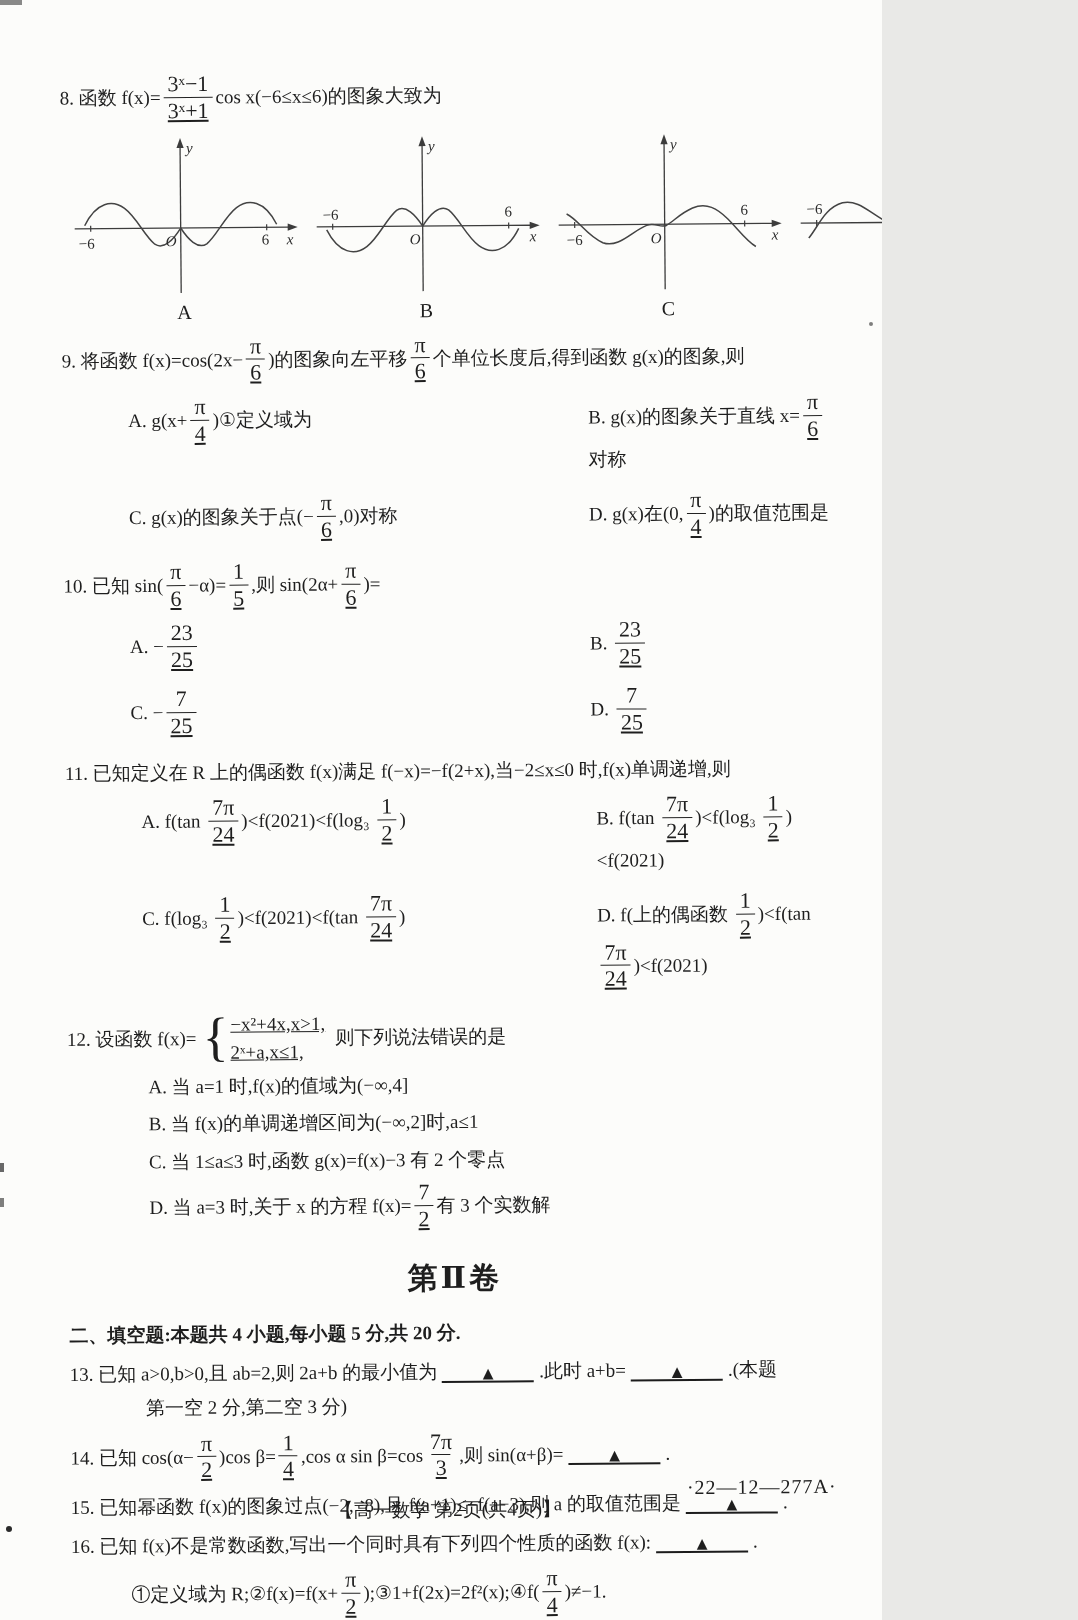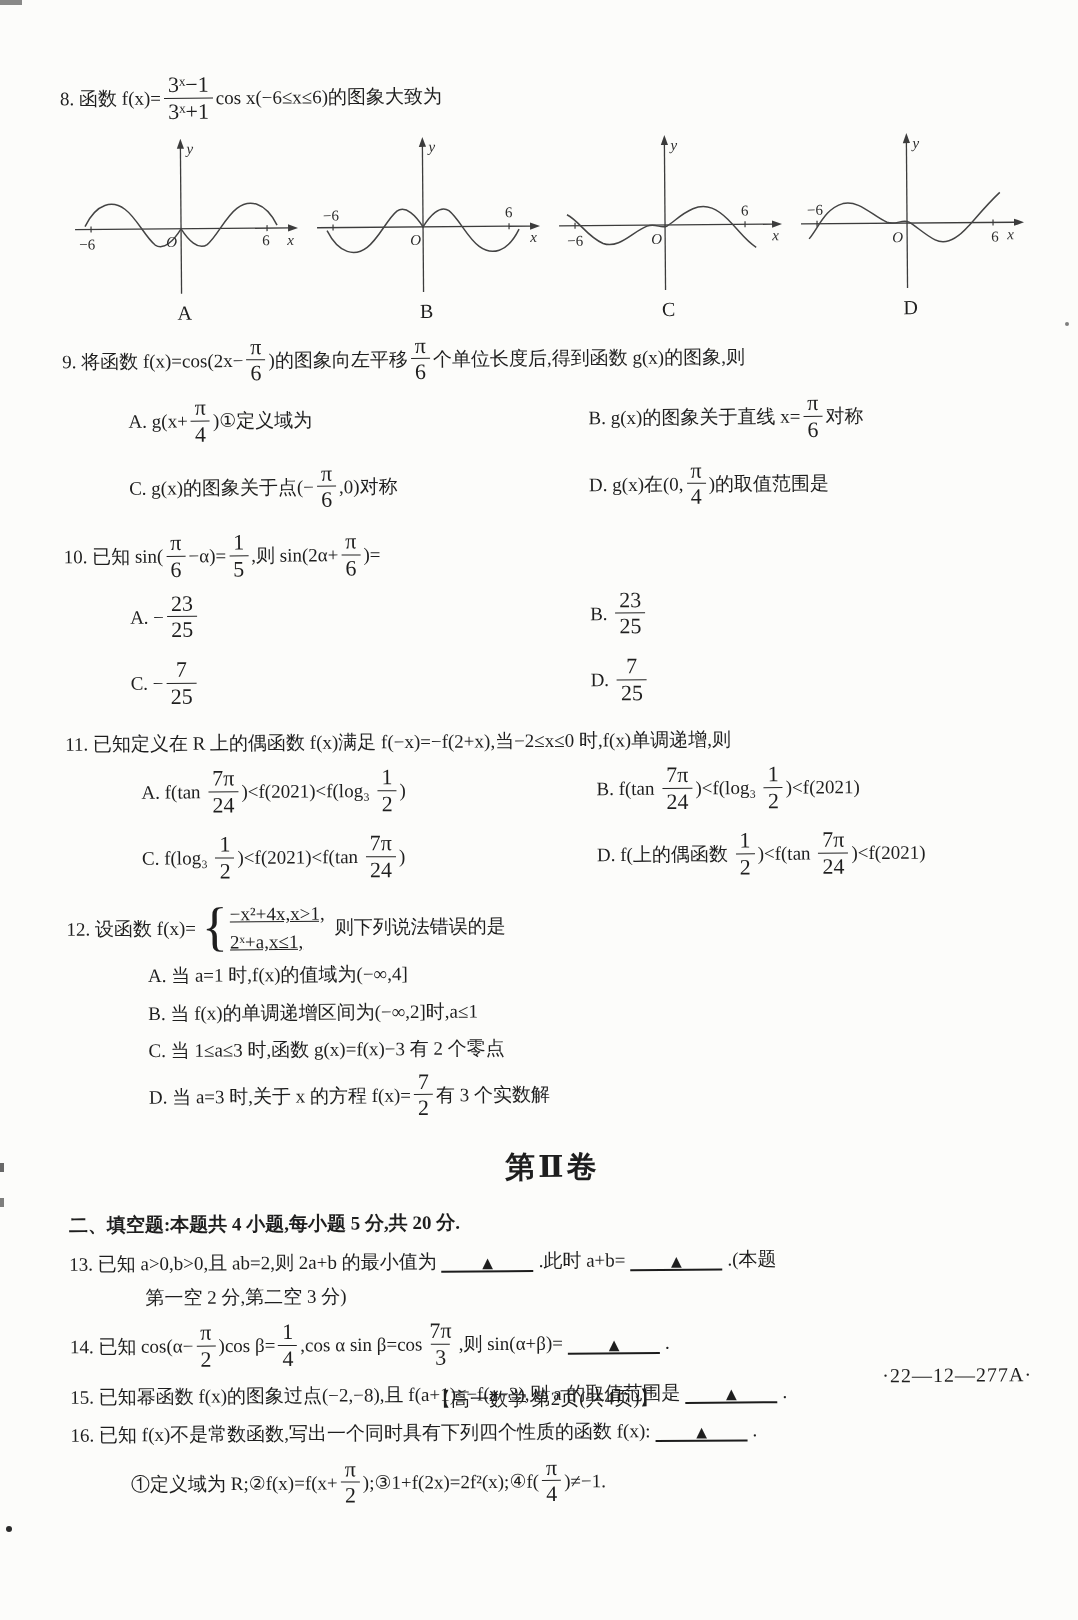--- a/index.html
+++ b/index.html
@@ -1,32 +1,32 @@
 <!DOCTYPE html>
 <html><head>
 <meta charset="utf-8">
 <style>
   html,body{margin:0;padding:0;background:#e9e9e7;}
   .page{
     position:relative;
-    width:1078px;height:1620px;
+    width:882px;height:1620px;
     background:#fcfcfa;
     overflow:hidden;
     font-family:"Liberation Serif","DejaVu Serif",serif;
     color:#1e1e1e;
   }
   .tilt{transform:rotate(-0.45deg);transform-origin:50% 40%;}
   .content{padding:72px 46px 0 64px;font-size:19px;line-height:1.6;}
   .line{margin:0;}
   .stem{margin-bottom:6px;}
   
   .frac{display:inline-flex;flex-direction:column;align-items:center;vertical-align:middle;
         margin:0 3px;font-size:22px;line-height:1.08;transform:translateY(-2px);}
   .frac .num{padding:0 4px 1px;}
-  .frac .den{border-top:1.4px solid #222;padding:1px 4px 0;}
+  .frac .den{border-top:1.4px solid #222;padding:1px 4px 0;text-decoration:underline;}
   
   .graphs{display:flex;justify-content:space-between;margin:8px 2px 14px 2px;}
   .graph{width:242px;text-align:center;}
   .graph svg{width:242px;height:168px;display:block;}
   .cap{font-size:20px;line-height:1.1;}
   .ax{stroke:#3c3c3c;stroke-width:1.3;}
   .tick{stroke:#3c3c3c;stroke-width:1.2;}
   .ah{fill:#3c3c3c;}
   .curve{fill:none;stroke:#444;stroke-width:1.5;}
   .lbl{font-size:15px;fill:#2c2c2c;}

